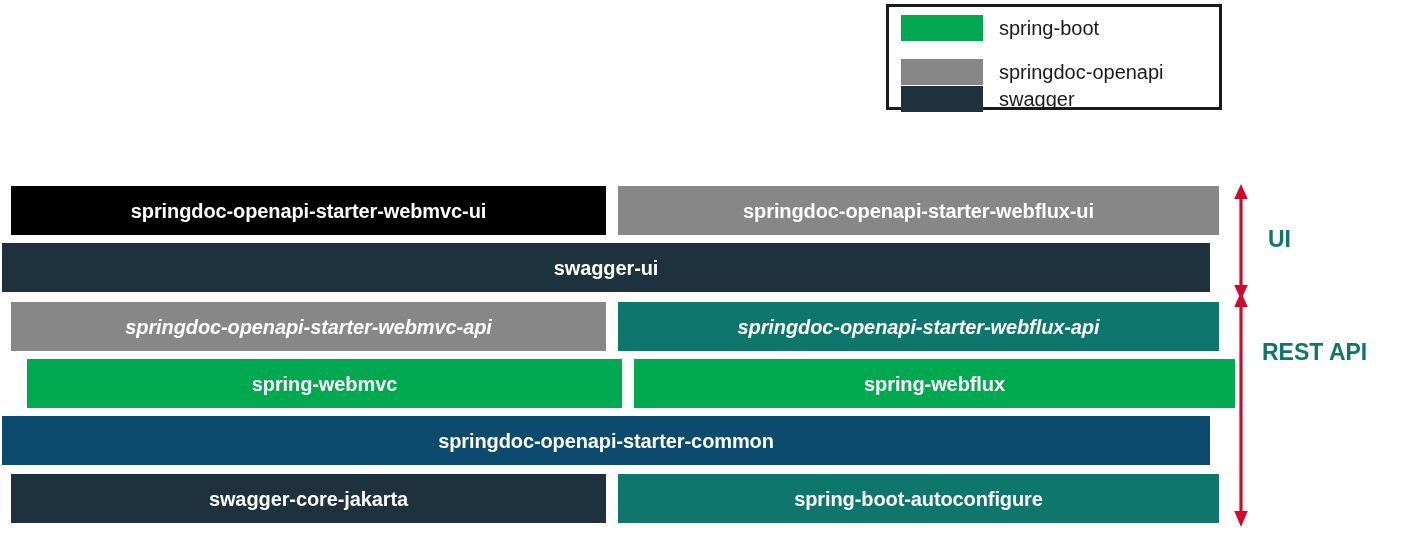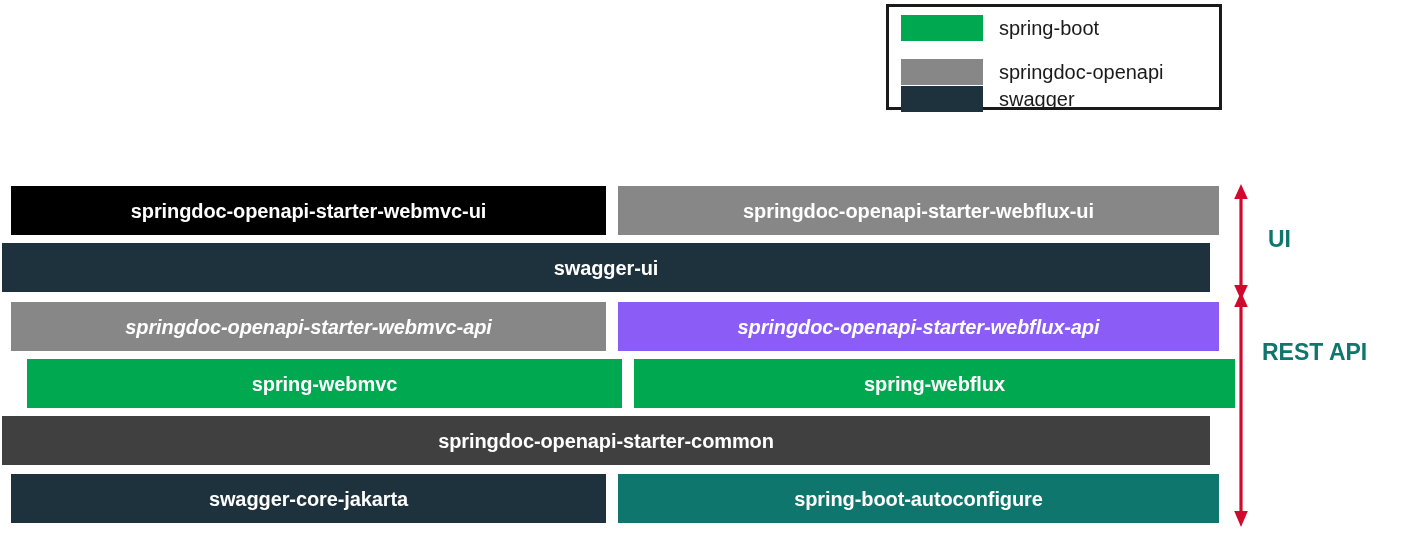--- a/index.html
+++ b/index.html
@@ -143,36 +143,36 @@
   <div class="row" style="top:243px; left:0; width:1410px;">
     <div class="box col-full" style="background:#1d323d">
       <span class="box-label">swagger-ui</span>
     </div>
   </div>
 
   <div class="row" style="top:302px; left:0; width:1410px;font-style:italic;">
     <div class="box col-left" style="background:#878787">
       <span class="box-label">springdoc-openapi-starter-webmvc-api</span>
     </div>
-    <div class="box col-right" style="background:#8b5cf6">
+    <div class="box col-right" style="background:#0f766e">
       <span class="box-label">springdoc-openapi-starter-webflux-api</span>
     </div>
   </div>
 
   <div class="row" style="top:359px; left:16px; width:1410px;">
     <div class="box col-left" style="background:#00a94f">
       <span class="box-label">spring-webmvc</span>
     </div>
     <div class="box col-right" style="background:#00a94f">
       <span class="box-label">spring-webflux</span>
     </div>
   </div>
 
   <div class="row" style="top:416px; left:0; width:1410px;">
-    <div class="box col-full" style="background:#404040">
+    <div class="box col-full" style="background:#0c4a6e">
       <span class="box-label">springdoc-openapi-starter-common</span>
     </div>
   </div>
 
   <div class="row" style="top:474px; left:0; width:1410px;">
     <div class="box col-left" style="background:#1d323d">
       <span class="box-label">swagger-core-jakarta</span>
     </div>
     <div class="box col-right" style="background:#0f766e">
       <span class="box-label">spring-boot-autoconfigure</span>

